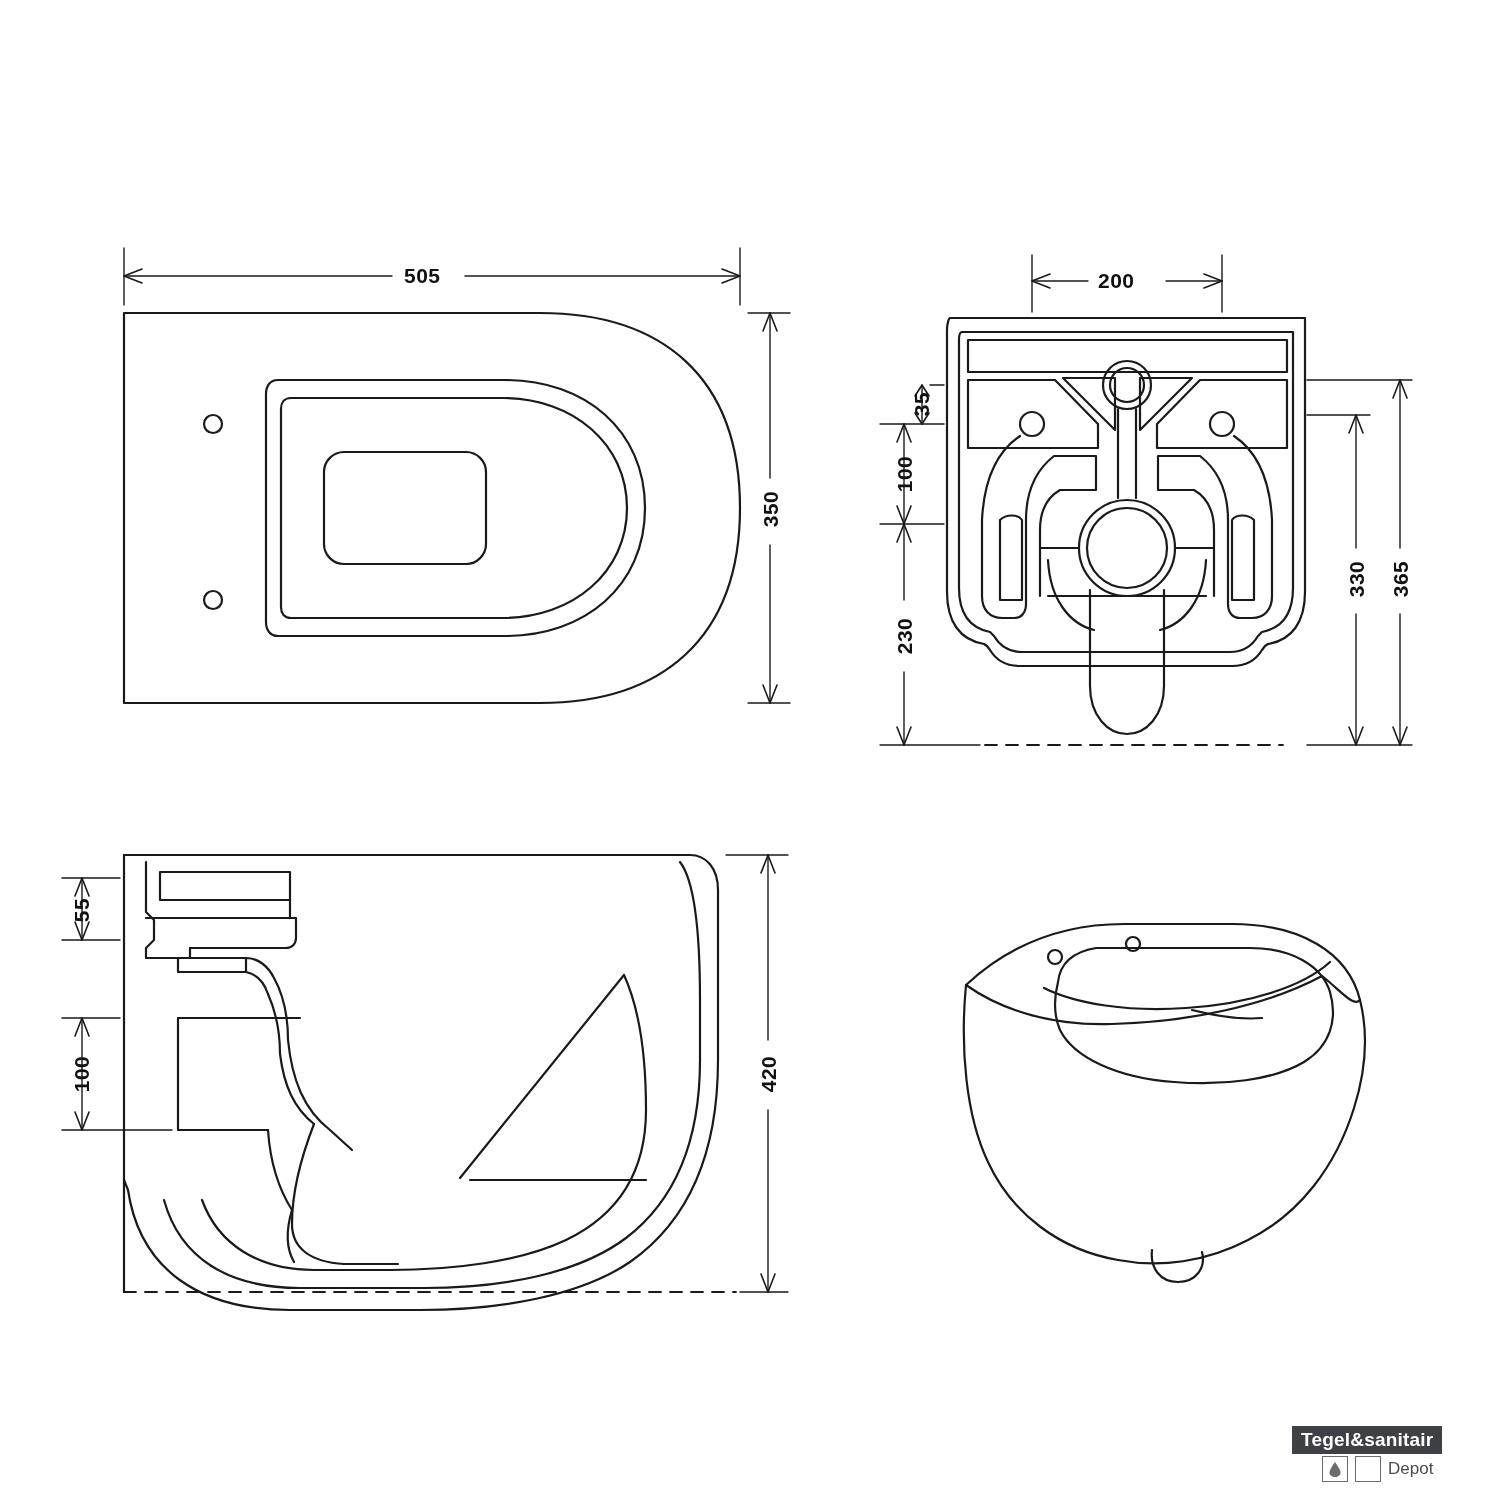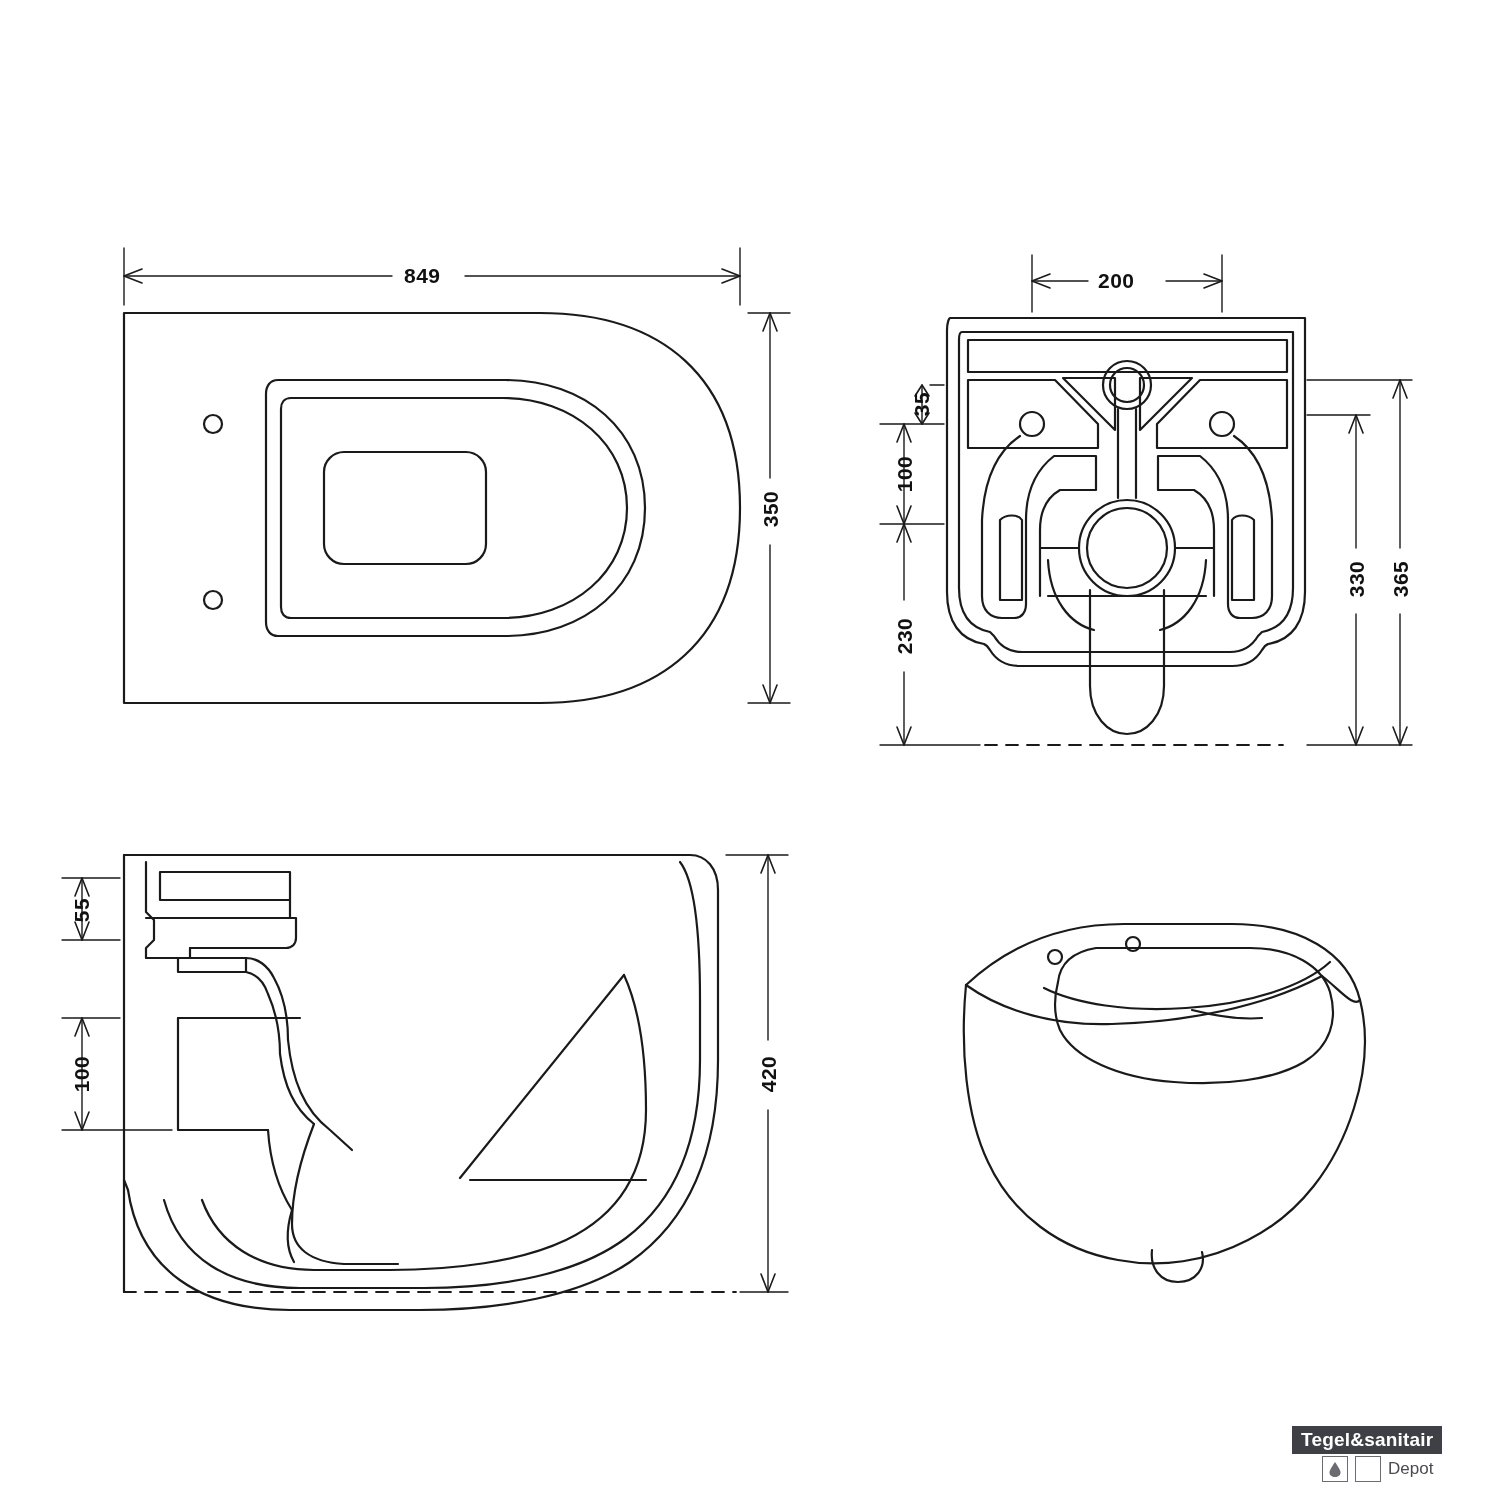--- a/index.html
+++ b/index.html
@@ -218,21 +218,21 @@
         <path d="M1058 982 C1060 964 1072 952 1096 948 L1250 948 C1292 948 1322 966 1330 992 C1338 1020 1330 1046 1304 1062 C1274 1080 1222 1086 1174 1082 C1118 1078 1074 1058 1060 1030 C1054 1016 1054 998 1058 982 Z"></path>
         <path d="M1192 1010 C1216 1016 1240 1020 1262 1018"></path>
         <circle cx="1055" cy="957" r="7"></circle>
         <circle cx="1133" cy="944" r="7"></circle>
         <path d="M1152 1250 C1150 1268 1160 1282 1178 1282 C1196 1282 1206 1268 1202 1252"></path>
       </g>
 
     </g>
   </svg>
 
-  <div class="dim-label" style="left:404px;top:264px;">849</div>
+  <div class="dim-label" style="left:404px;top:264px;">505</div>
   <div class="dim-label rot" style="left:748px;top:497px;width:46px;text-align:center;">350</div>
 
   <div class="dim-label" style="left:1098px;top:269px;">200</div>
   <div class="dim-label rot" style="left:900px;top:392px;width:44px;text-align:center;">35</div>
   <div class="dim-label rot" style="left:880px;top:462px;width:50px;text-align:center;">100</div>
   <div class="dim-label rot" style="left:880px;top:624px;width:50px;text-align:center;">230</div>
   <div class="dim-label rot" style="left:1332px;top:567px;width:50px;text-align:center;">330</div>
   <div class="dim-label rot" style="left:1376px;top:567px;width:50px;text-align:center;">365</div>
 
   <div class="dim-label rot" style="left:60px;top:898px;width:44px;text-align:center;">55</div>

